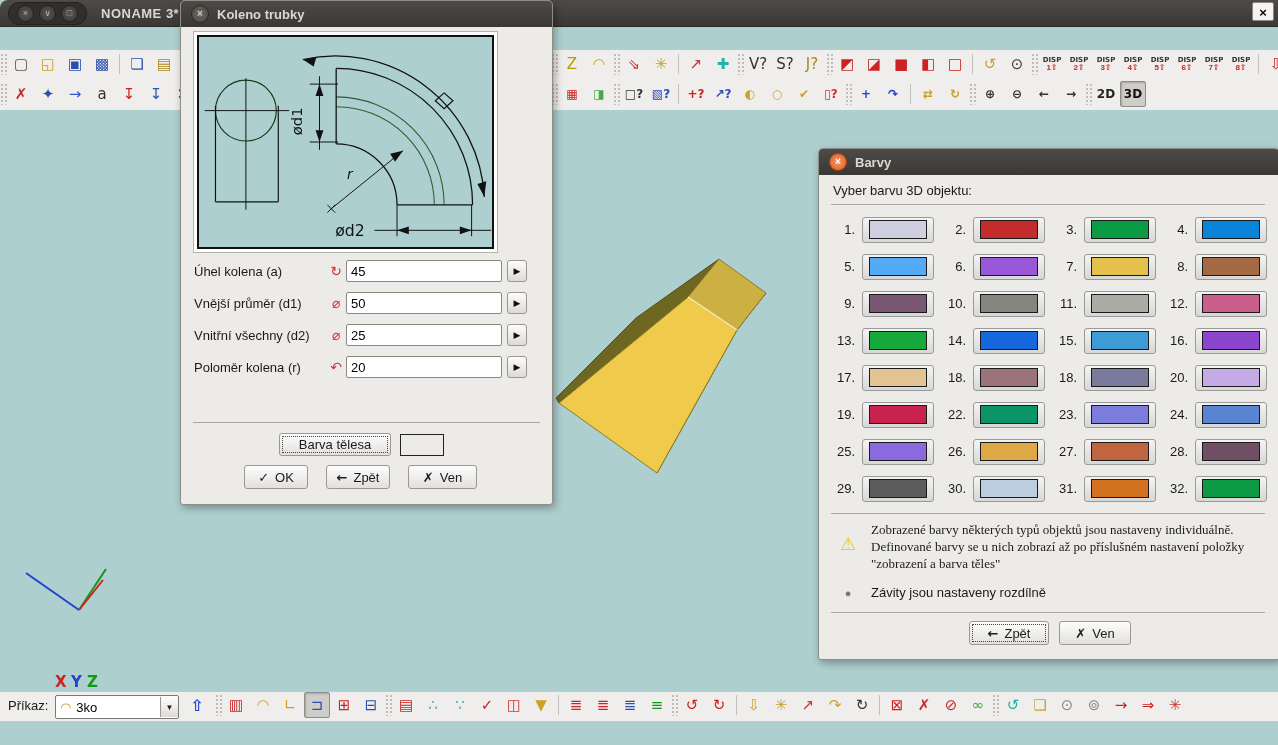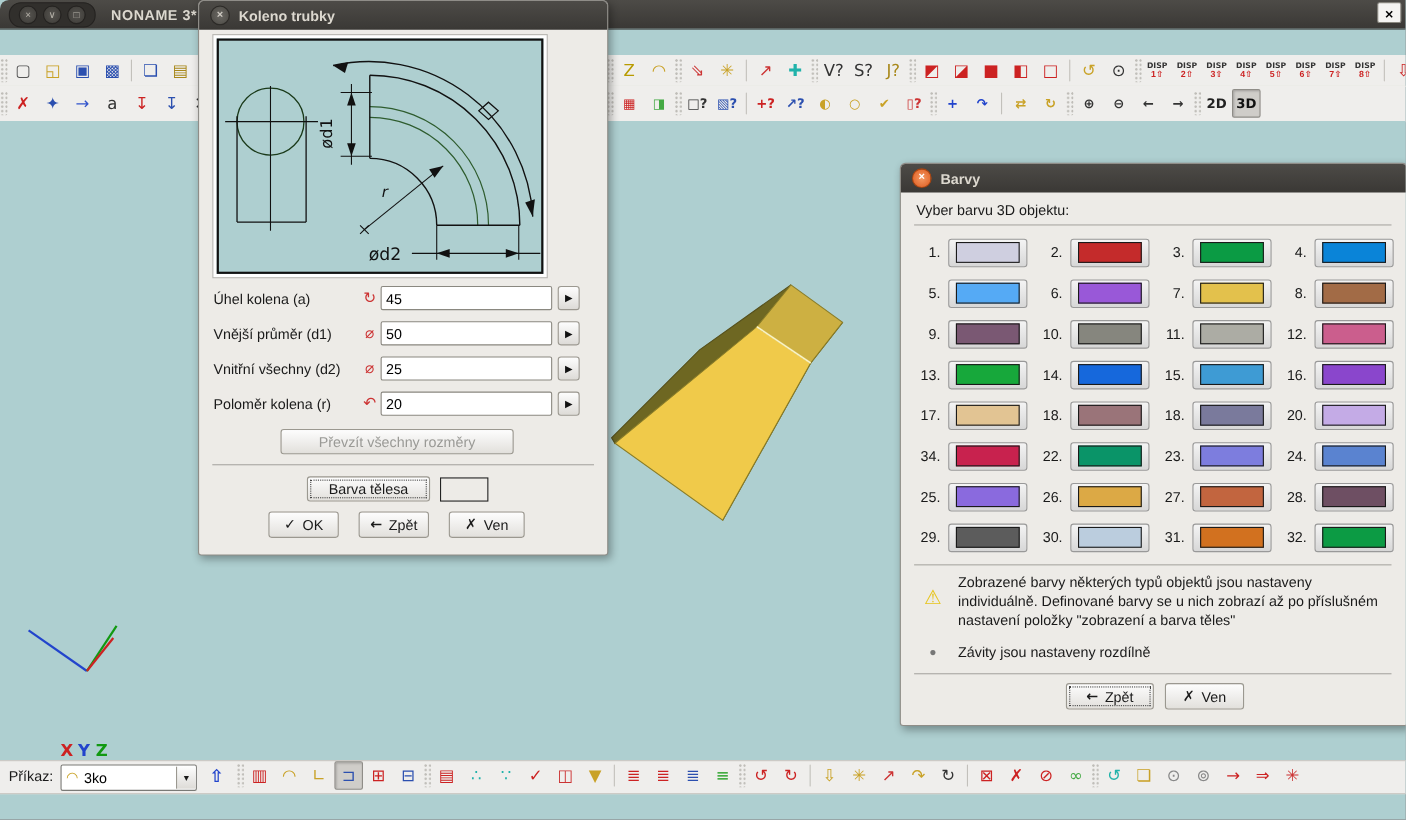--- a/index.html
+++ b/index.html
@@ -80,21 +80,21 @@
   .b-sep{position:absolute;left:12px;width:434px;border-top:1px solid #a9a7a2;}
   #color-grid{position:absolute;left:8px;top:62px;width:444px;display:grid;
     grid-template-columns:repeat(4,1fr);grid-auto-rows:37px;align-items:center;}
   .ccell{display:flex;align-items:center;justify-content:flex-end;gap:7px;padding-right:4px;}
   .cnum{text-align:right;}
   .cbtn{width:72px;height:26px;background:linear-gradient(#f4f4f4,#d7d7d7);border:1px solid #999;
     border-radius:3px;display:flex;align-items:center;justify-content:center;padding:0;}
   .cswatch{width:56px;height:17px;border:1px solid #1a1a1a;}
   #warn-row{position:absolute;left:18px;top:372px;width:424px;display:flex;gap:12px;}
   #warn-icon{font-size:18px;color:#e7c51d;flex:0 0 22px;text-align:center;padding-top:12px;}
-  #warn-text{line-height:17px;}
+  #warn-text{line-height:17px;font-family:Liberation Serif, serif;}
   #note-row{position:absolute;left:18px;top:436px;width:424px;display:flex;gap:12px;align-items:center;}
   #note-dot{flex:0 0 22px;text-align:center;color:#777;font-size:11px;}
   #b-back{position:absolute;left:150px;top:472px;width:80px;height:24px;}
   #b-exit{position:absolute;left:240px;top:472px;width:72px;height:24px;}
   
   #cmdlabel{position:absolute;left:8px;top:698px;}
   #combo{position:absolute;left:55px;top:695px;width:122px;height:22px;background:#fff;
     border:1px solid #7a7a76;border-radius:2px;display:flex;align-items:center;}
   #combo .ci{color:#c9a227;font-size:13px;margin:0 3px 0 4px;font-family:"DejaVu Sans",sans-serif;}
   #combo input{border:none;outline:none;width:70px;font-size:13px;font-family:"Liberation Sans",sans-serif;background:transparent;}
@@ -545,21 +545,20 @@
         </div>
 
         <div class="form-row" data-name="parameter-row" style="top: 354px;">
           <label class="flabel" data-name="parameter-label">Poloměr kolena (r)</label>
           <span class="ficon" data-name="radius-icon" style="color: rgb(204, 51, 51);">↶</span>
           <input class="finput" value="20" data-name="radius-input" style="">
           <button class="fspin" data-name="radius-spin-button"><span>▶</span></button>
         </div>
       </div>
 
-    <button class="btn disabled" id="apply-all" data-name="apply-all-dimensions-button">Převzít všechny rozměry</button>
     <div id="k-sep" data-name="separator"></div>
     <button class="btn focused" id="barva-btn" data-name="body-color-button">Barva tělesa</button>
     <div id="swatch" data-name="current-color-swatch"></div>
     <button class="btn" id="k-ok" data-name="ok-button">
         <span class="bicon" data-name="check-icon">✓</span>
         <span>OK</span>
       </button>
     <button class="btn" id="k-back" data-name="back-button">
         <span class="bicon" data-name="back-arrow-icon">←</span>
         <span>Zpět</span>
@@ -714,21 +713,21 @@
         </div>
 
         <div class="ccell" data-name="color-cell">
           <span class="cnum" data-name="color-number">20.</span>
           <button class="cbtn" data-name="color-button">
             <span class="cswatch" data-name="color-swatch" style="background: rgb(196, 171, 230);"></span>
           </button>
         </div>
 
         <div class="ccell" data-name="color-cell">
-          <span class="cnum" data-name="color-number">34.</span>
+          <span class="cnum" data-name="color-number">19.</span>
           <button class="cbtn" data-name="color-button">
             <span class="cswatch" data-name="color-swatch" style="background: rgb(200, 34, 78);"></span>
           </button>
         </div>
 
         <div class="ccell" data-name="color-cell">
           <span class="cnum" data-name="color-number">22.</span>
           <button class="cbtn" data-name="color-button">
             <span class="cswatch" data-name="color-swatch" style="background: rgb(10, 148, 104);"></span>
           </button>

